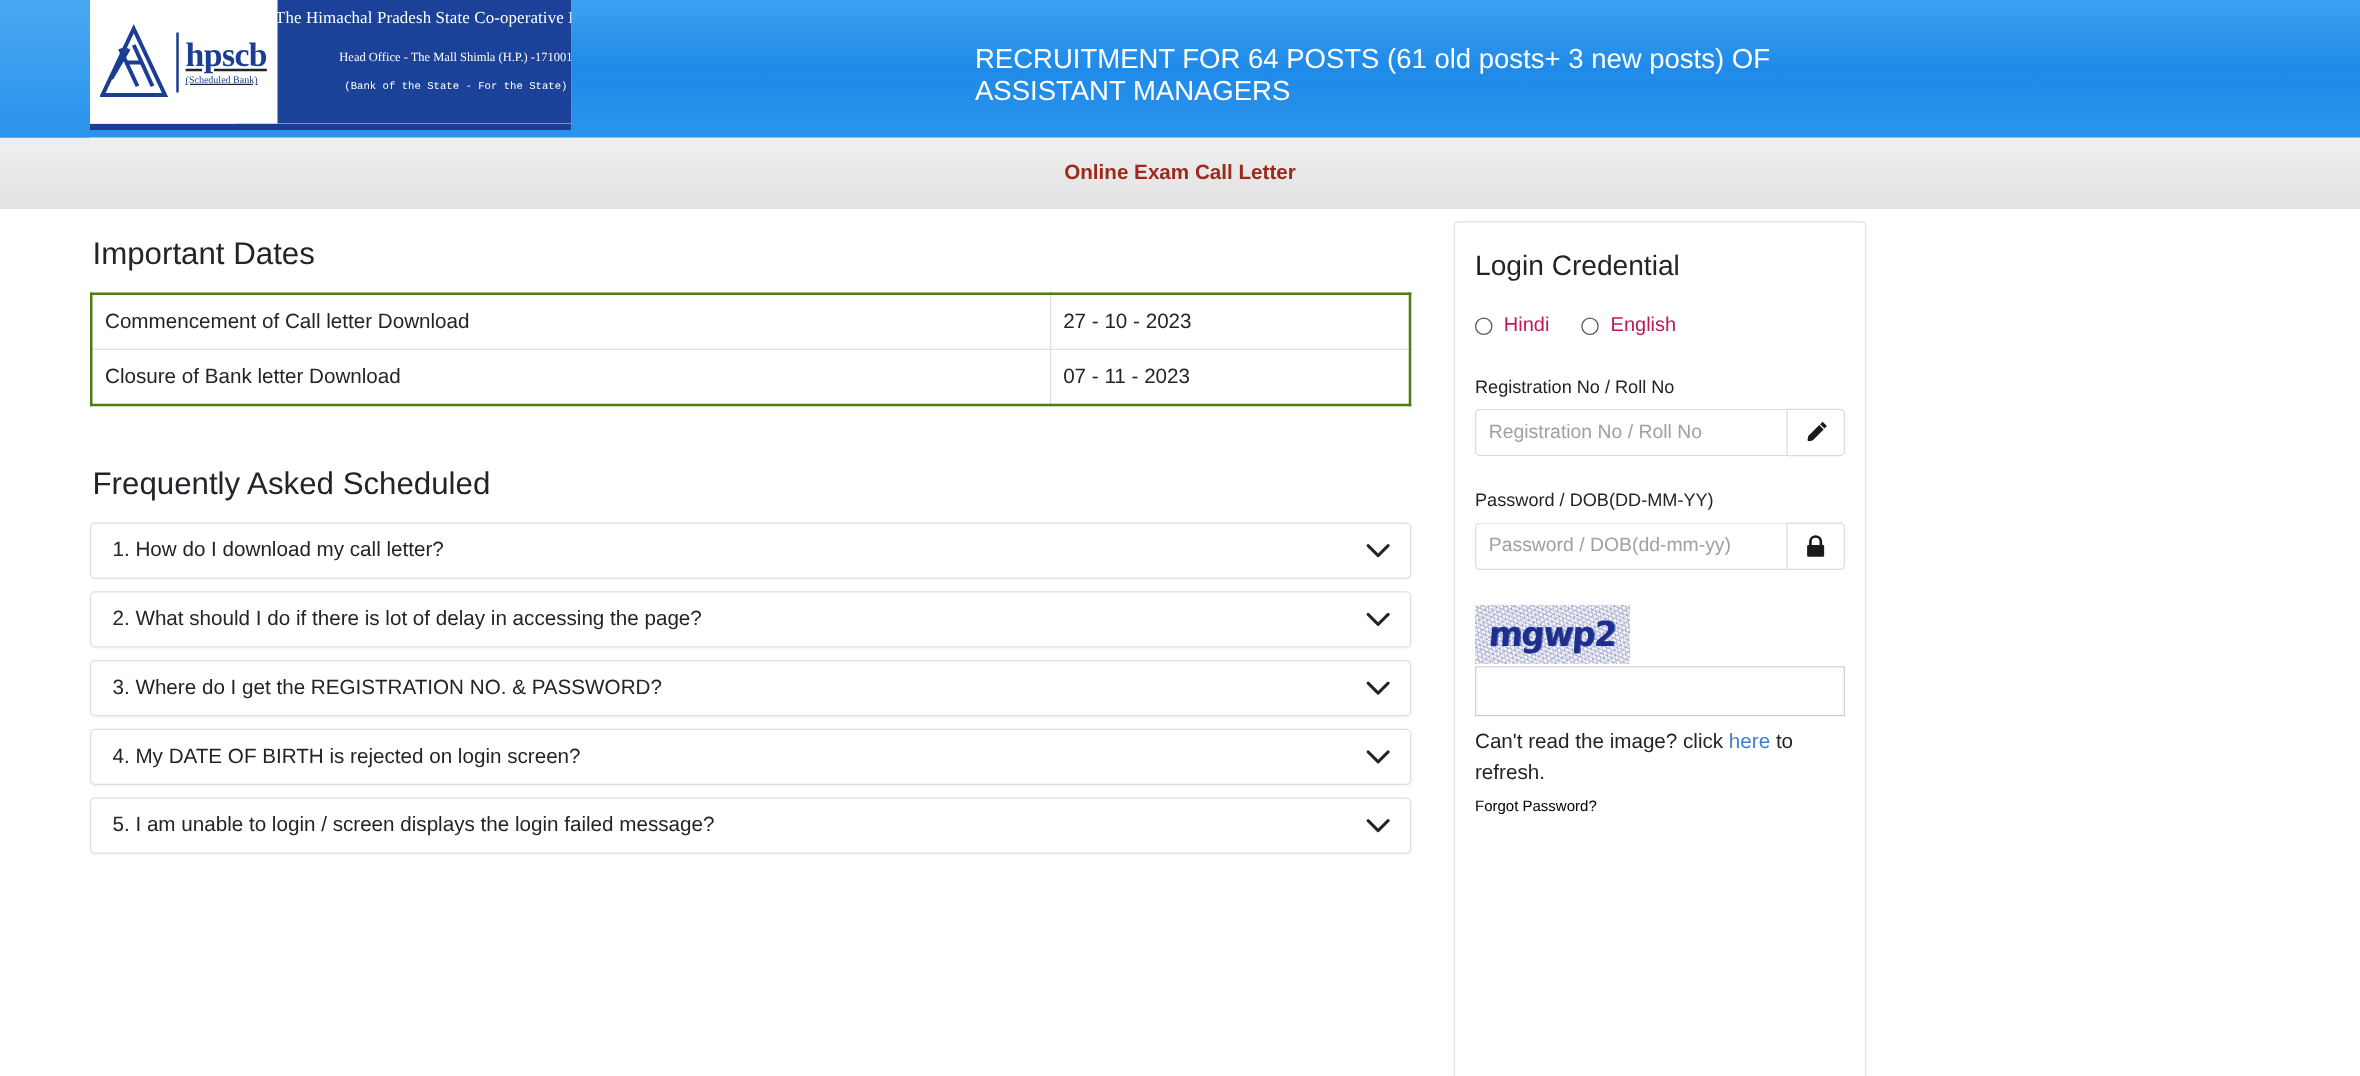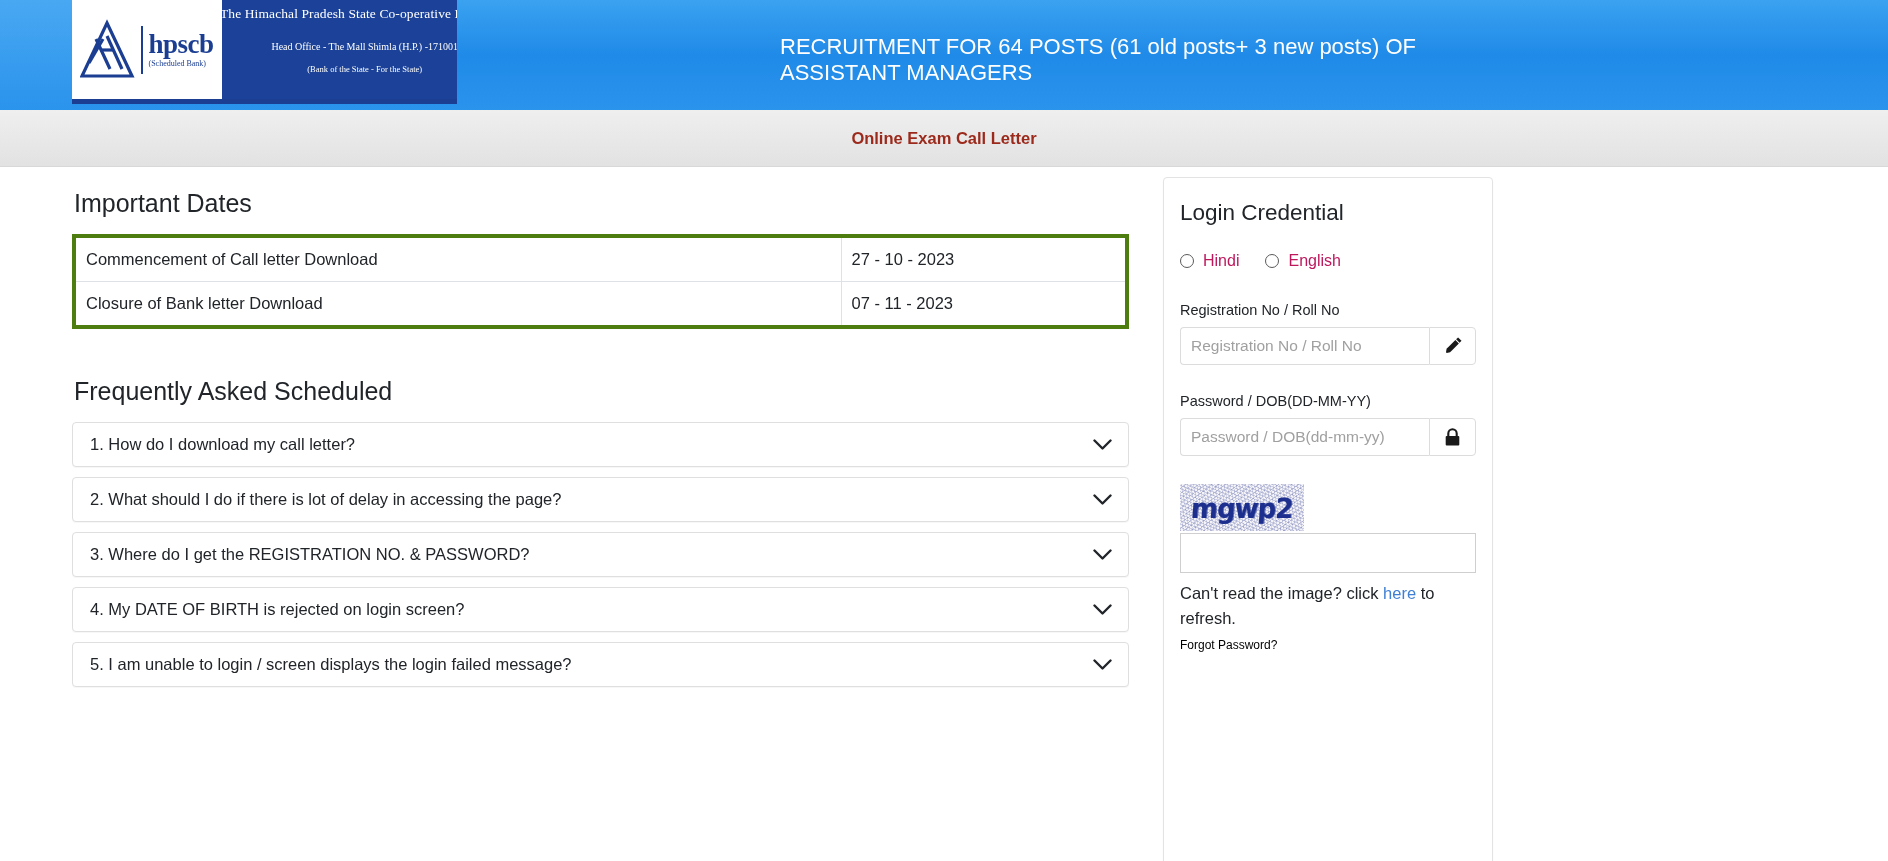--- a/index.html
+++ b/index.html
@@ -39,21 +39,21 @@
     display: flex;
     align-items: center;
     justify-content: center;
     flex-shrink: 0;
     position: relative;
     z-index: 2;
     background: #fff;
   }
   .logo-mark { display: flex; align-items: center; gap: 5px; }
   .logo-mark svg { display: block; }
-  .logo-word { line-height: 1; }
+  .logo-word { line-height: 1; text-decoration: underline; }
   .logo-word .hpscb {
     font-family: "Liberation Serif", serif;
     font-weight: bold;
     font-size: 27px;
     color: #1b3e92;
     letter-spacing: -0.5px;
     display: block;
   }
   .logo-word .sched {
     font-family: "Liberation Serif", serif;
@@ -84,20 +84,21 @@
     font-size: 10px;
     white-space: nowrap;
     margin-top: 19px;
     margin-left: 18px;
   }
   .logo-right .l3 {
     font-size: 8.5px;
     white-space: nowrap;
     margin-top: 12px;
     margin-left: 18px;
+    font-family: Liberation Mono, monospace;
   }
 
   .header-title {
     position: absolute;
     left: 780px;
     top: 34px;
     width: 690px;
     color: #ffffff;
     font-size: 22px;
     line-height: 1.18;
@@ -133,21 +134,21 @@
     font-size: 25px;
     font-weight: 400;
     color: #212529;
     margin: 0 0 16px 2px;
   }
   .section-title.faq { margin-top: 48px; }
 
   table.dates {
     width: 1057px;
     border-collapse: collapse;
-    border: 4px solid #4d7c0f;
+    border: 2px solid #4d7c0f;
     background: #fff;
   }
   table.dates td {
     border: 1px solid #dee2e6;
     padding: 12px 10px;
     font-size: 16.5px;
     color: #212529;
   }
   table.dates td.label { width: 767px; }
 

